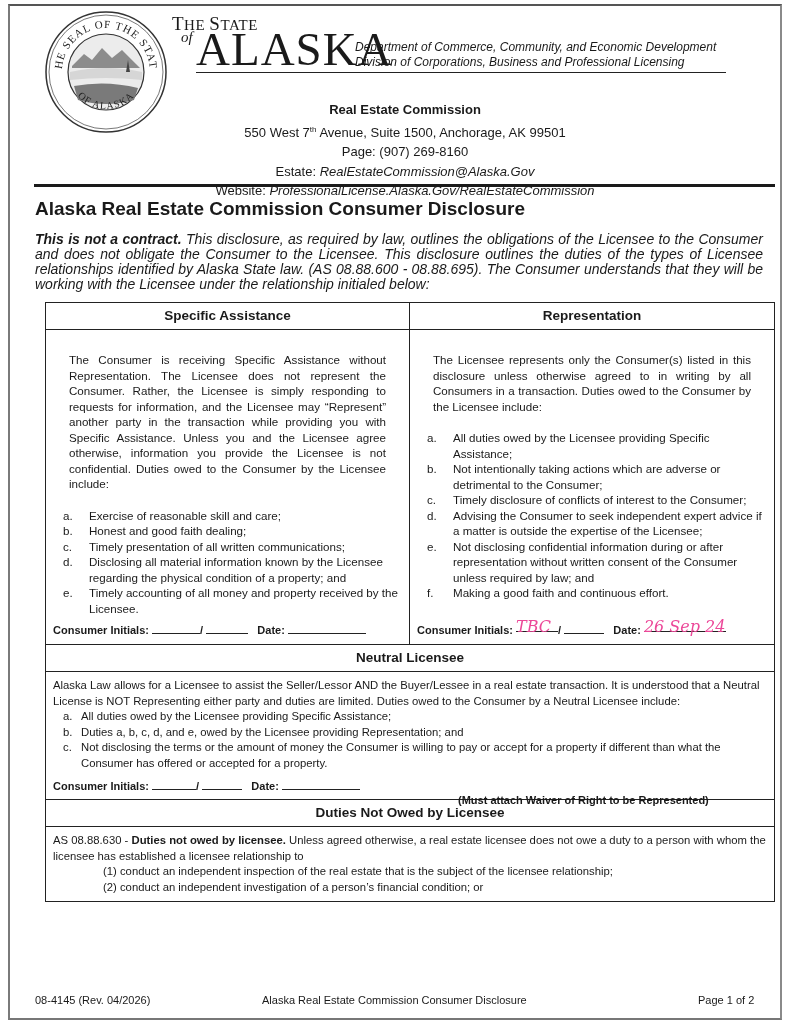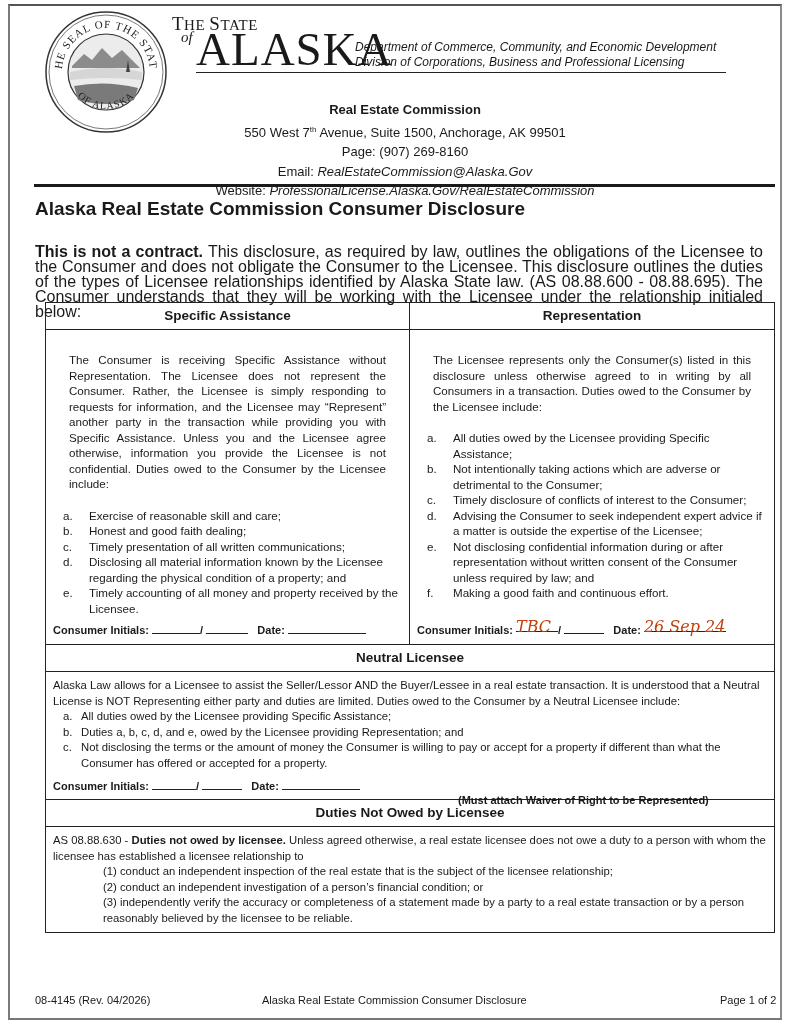--- a/index.html
+++ b/index.html
@@ -21,52 +21,52 @@
   .dept { position: absolute; left: 355px; top: 40px; font-style: italic; font-size: 12px; line-height: 15px; }
   .header-underline { position: absolute; left: 196px; top: 72px; width: 530px; border-top: 1.5px solid #222; }
   .contact { position: absolute; left: 190px; top: 100px; width: 430px; text-align: center;
              font-size: 13px; line-height: 19.5px; }
   .contact .bold { font-weight: bold; }
   .contact i { font-style: italic; }
   .header-rule { position: absolute; left: 34px; top: 184px; width: 741px; border-top: 3px solid #1a1a1a; }
 
   
   .doc-title { position: absolute; left: 35px; top: 198px; font-size: 19px; font-weight: bold; }
-  .intro { position: absolute; left: 35px; top: 244px; width: 728px; font-size: 16px; line-height: 15px; text-align: justify; }
+  .intro { position: absolute; left: 35px; top: 232px; width: 728px; font-size: 14px; line-height: 15px; text-align: justify; font-style: italic; }
   .intro b { font-weight: bold; }
 
   
   .tbl { position: absolute; left: 45px; top: 302px; width: 730px; border: 1.5px solid #222; box-sizing: border-box; }
   .row2 { display: flex; }
   .col { width: 50%; box-sizing: border-box; }
   .col.left { border-right: 1.5px solid #222; }
   .sec-head { text-align: center; font-weight: bold; font-size: 13.5px; height: 26px; line-height: 26px;
               border-bottom: 1.5px solid #222; }
   .col-body { padding: 6px 7px 0 7px; font-size: 11.6px; line-height: 15.5px; height: 314px; position: relative; box-sizing: border-box; }
   .col-body p { margin: 16px; text-align: justify; }
   ol.duties { list-style: none; margin: 8px 0 0 0; padding: 0 0 0 10px; }
   ol.duties li { display: flex; margin: 0; }
   ol.duties .mk { width: 26px; flex: none; }
   .initials { position: absolute; left: 7px; bottom: 6px; font-size: 11px; font-weight: bold; white-space: nowrap; }
   .blank { display: inline-block; border-bottom: 1px solid #222; height: 12px; vertical-align: baseline; }
-  .hand { font-family: "DejaVu Serif", serif; font-style: italic; font-weight: normal; font-size: 16px; color: #c2410c; position: relative; top: -2px; }
+  .hand { font-family: "DejaVu Serif", serif; font-style: italic; font-weight: normal; font-size: 16px; color: #ec4899; position: relative; top: -2px; }
 
   .full { border-top: 1.5px solid #222; }
   .full-body { padding: 6px 7px 6px 7px; font-size: 11.3px; line-height: 15.5px; }
   .full-body p { margin: 0; }
   .neutral-list { list-style: none; margin: 0; padding: 0 0 0 10px; }
   .neutral-list li { display: flex; }
   .neutral-list .mk { width: 18px; flex: none; }
   .neutral-init { font-size: 11px; font-weight: bold; margin-top: 6px; position: relative; height: 16px; }
   .neutral-init .note { position: absolute; left: 405px; top: 0; margin-top: 16px; }
   .indent-list { padding-left: 50px; }
 
   
   .footer { position: absolute; top: 994px; font-size: 11px; }
-  .f-left { left: 35px; } .f-mid { left: 262px; } .f-right { left: 720px; }
+  .f-left { left: 35px; } .f-mid { left: 262px; } .f-right { left: 698px; }
 </style>
 </head>
 <body>
 
 <div class="page-border"></div>
 
 <div class="seal">
   <svg width="124" height="124" viewBox="0 0 124 124">
     <defs>
       <path id="arcTop" d="M 18 62 A 44 44 0 0 1 106 62"></path>
@@ -96,21 +96,21 @@
 <div class="dept">
   <div>Department of Commerce, Community, and Economic Development</div>
   <div>Division of Corporations, Business and Professional Licensing</div>
 </div>
 <div class="header-underline"></div>
 
 <div class="contact">
   <div class="bold">Real Estate Commission</div>
   <div><span>550 West 7</span><sup style="font-size:8px">th</sup><span> Avenue, Suite 1500, Anchorage, AK 99501</span></div>
   <div><span>Page: </span><span>(907) 269-8160</span></div>
-  <div><span>Email: </span><i>RealEstateCommission@Alaska.Gov</i></div>
+  <div><span>Estate: </span><i>RealEstateCommission@Alaska.Gov</i></div>
   <div><span>Website: </span><i>ProfessionalLicense.Alaska.Gov/RealEstateCommission</i></div>
 </div>
 
 <div class="header-rule"></div>
 
 <div class="doc-title">Alaska Real Estate Commission Consumer Disclosure</div>
 <div class="intro"><b>This is not a contract.</b><span> This disclosure, as required by law, outlines the obligations of the Licensee to the Consumer and does not obligate the Consumer to the Licensee. This disclosure outlines the duties of the types of Licensee relationships identified by Alaska State law. (AS 08.88.600 - 08.88.695). The Consumer understands that they will be working with the Licensee under the relationship initialed below:</span></div>
 
 <div class="tbl">
   <div class="row2">
@@ -221,21 +221,20 @@
     </div>
   </div>
 
   <div class="full">
     <div class="sec-head">Duties Not Owed by Licensee</div>
     <div class="full-body">
       <p><span>AS 08.88.630 - </span><b>Duties not owed by licensee.</b><span> Unless agreed otherwise, a real estate licensee does not owe a duty to a person with whom the licensee has established a licensee relationship to</span></p>
       <div class="indent-list">
         <div>(1) conduct an independent inspection of the real estate that is the subject of the licensee relationship;</div>
         <div>(2) conduct an independent investigation of a person’s financial condition; or</div>
-        <div>(3) independently verify the accuracy or completeness of a statement made by a party to a real estate transaction or by a person reasonably believed by the licensee to be reliable.</div>
       </div>
     </div>
   </div>
 </div>
 
 <div class="footer f-left">08-4145 (Rev. 04/2026)</div>
 <div class="footer f-mid">Alaska Real Estate Commission Consumer Disclosure</div>
 <div class="footer f-right">Page 1 of 2</div>
 
 </body></html>

